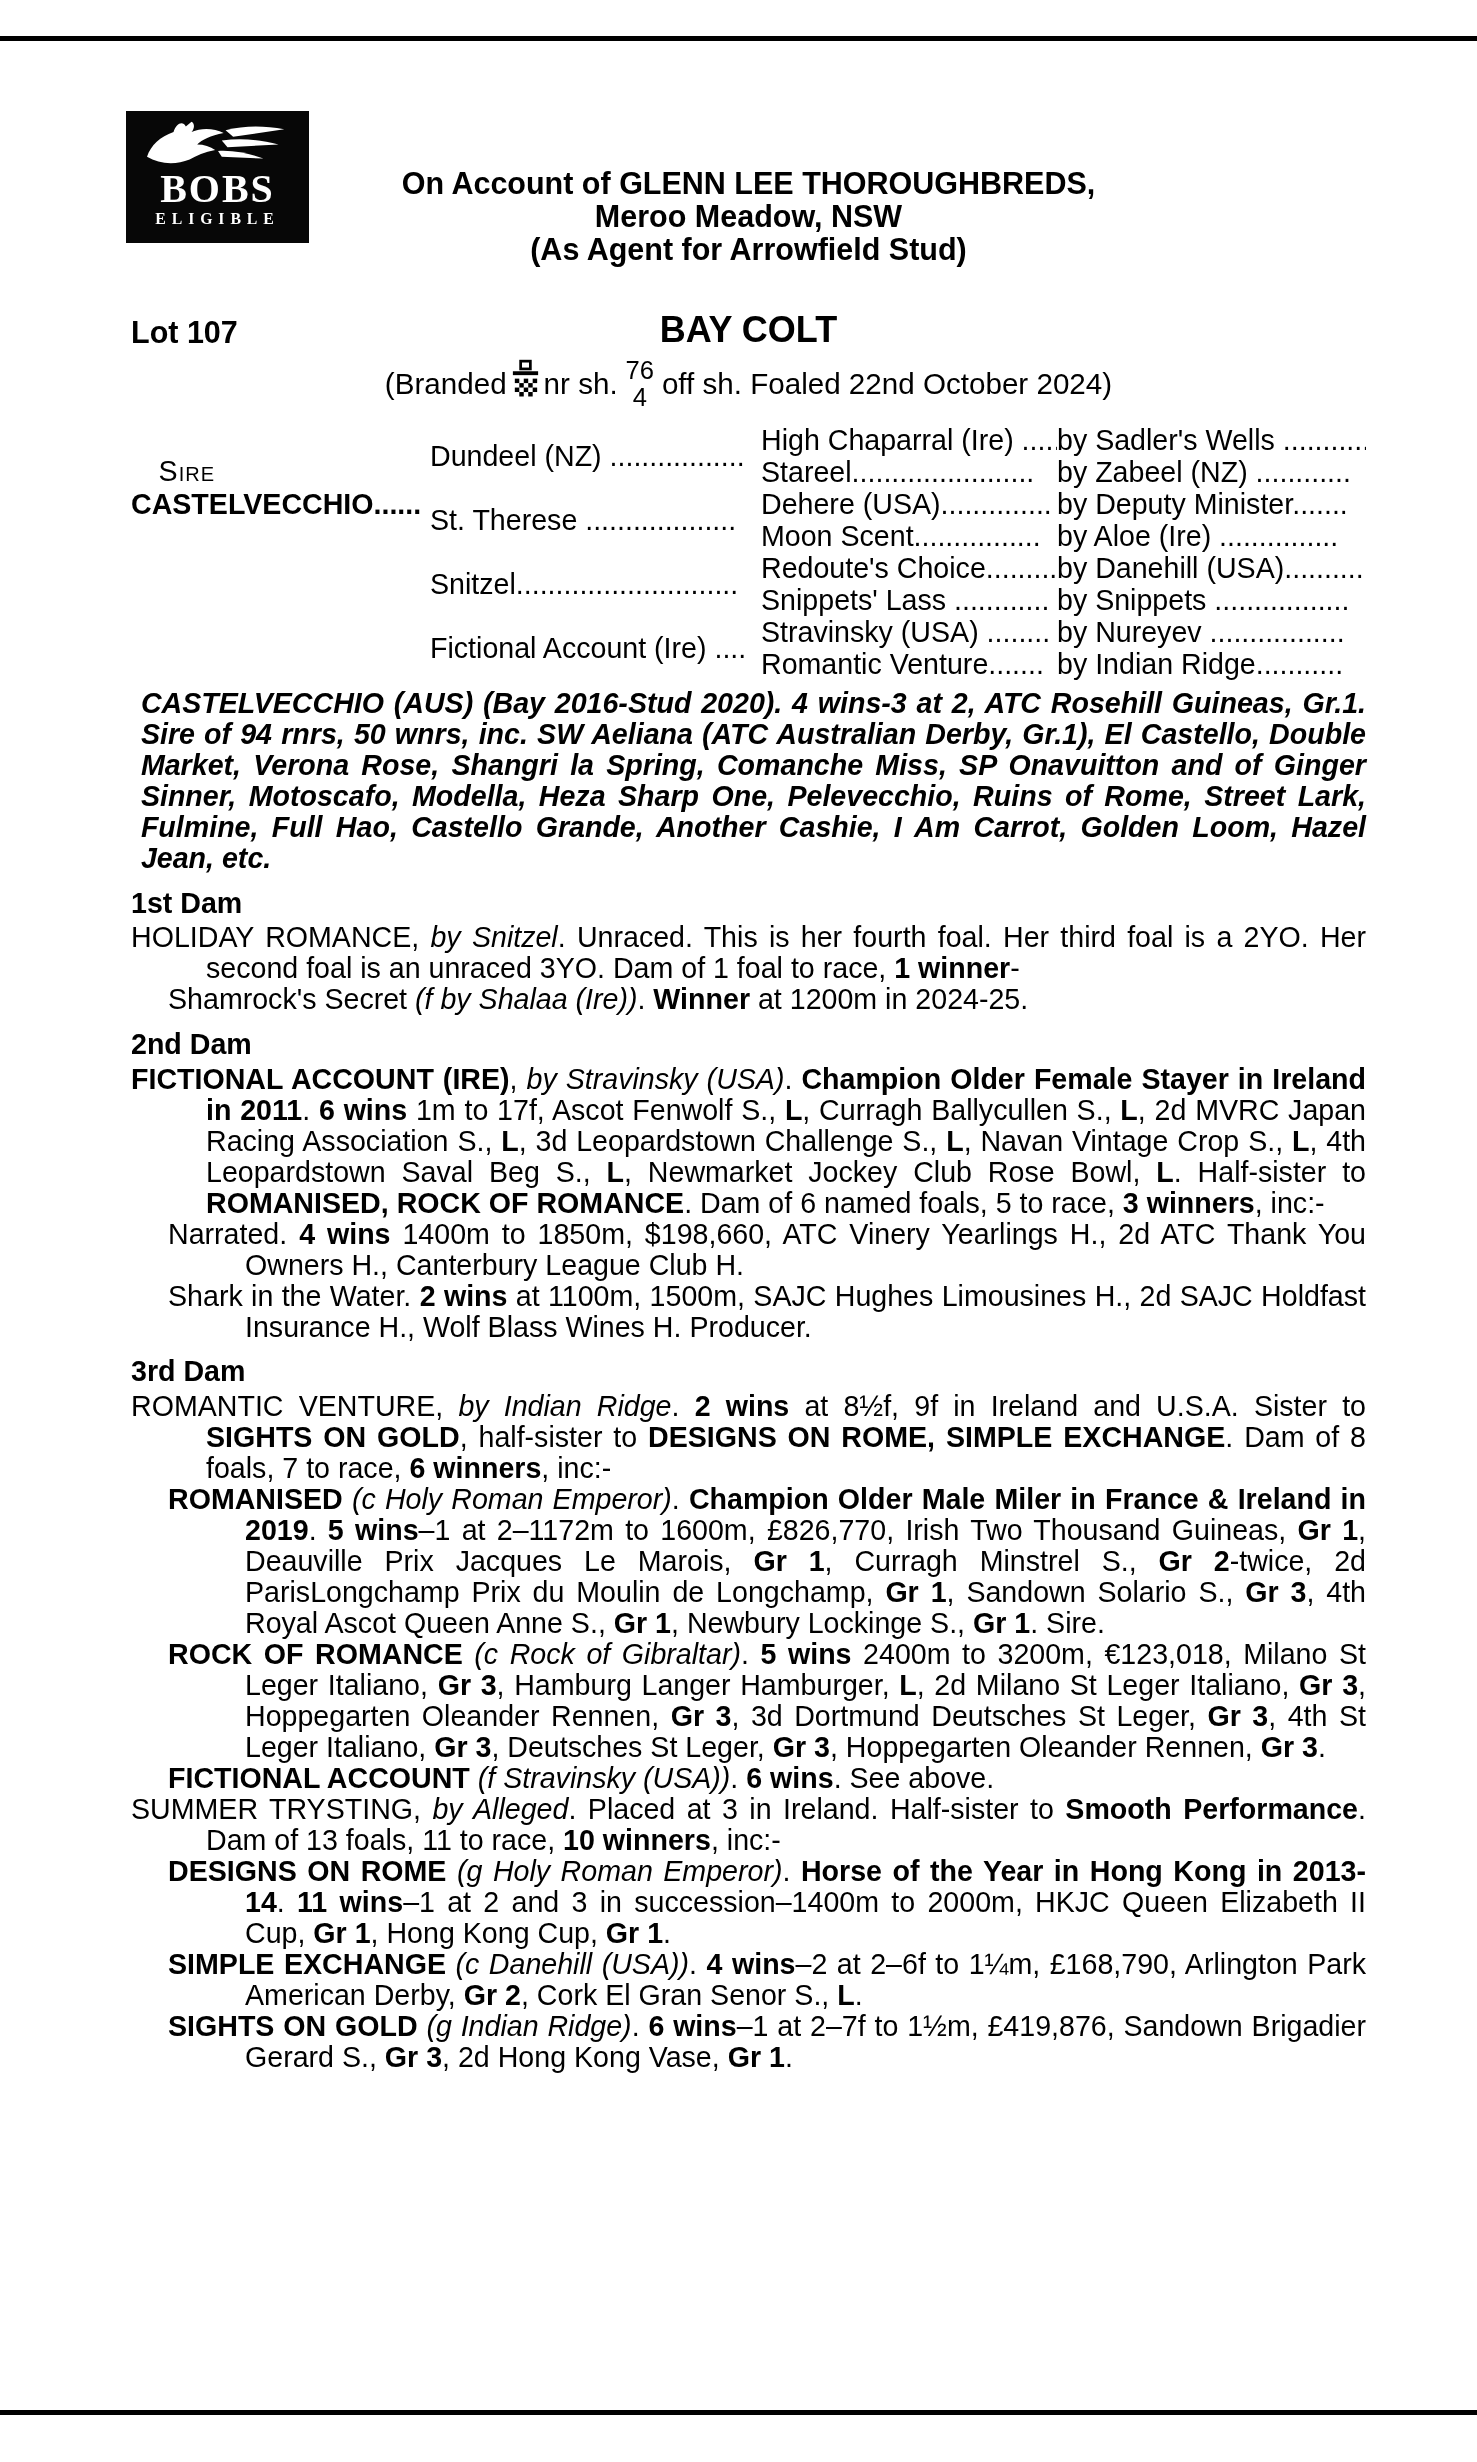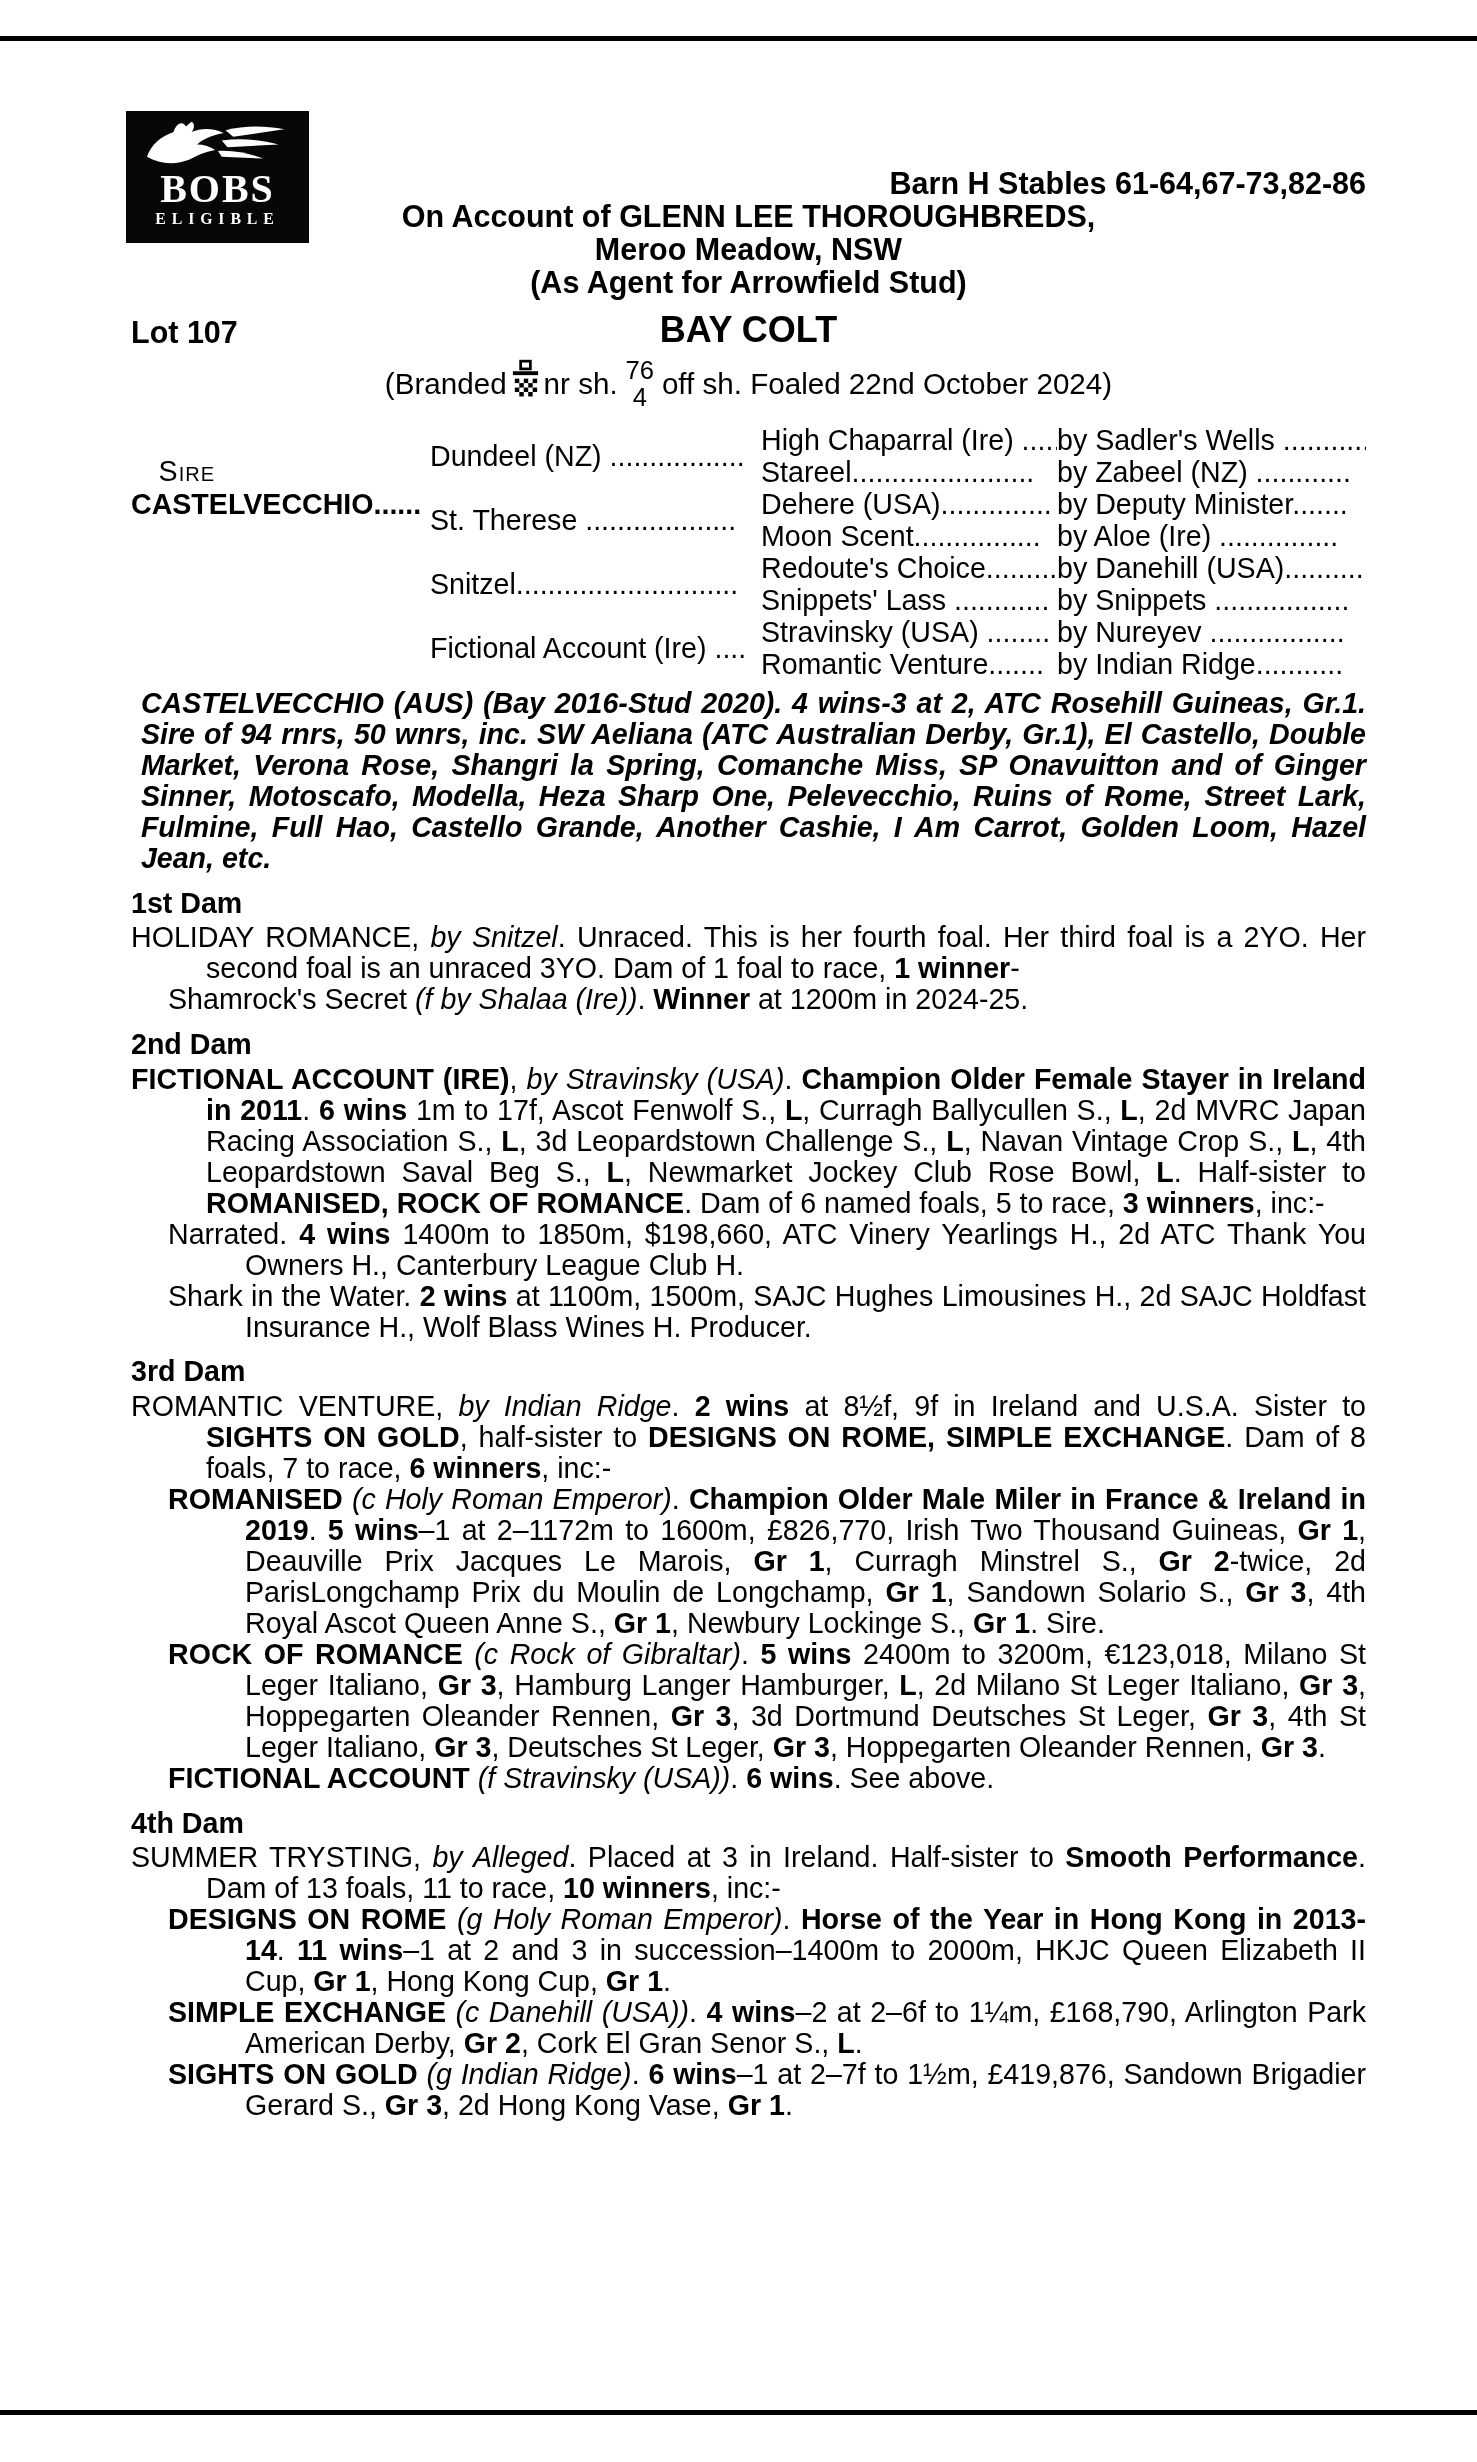--- a/index.html
+++ b/index.html
@@ -67,21 +67,20 @@
         <path d="M88 15 C108 10 128 10 150 14 L96 22 Z"></path>
         <path d="M84 26 C104 23 124 25 144 30 L90 33 Z"></path>
         <path d="M80 37 C98 36 114 40 128 45 L84 43 Z"></path>
       </g>
     </svg>
     <div class="logo-bobs">BOBS</div>
     <div class="logo-elig">ELIGIBLE</div>
   </div>
 
   <div class="header">
-    <div class="h-right">Barn H Stables 61-64,67-73,82-86</div>
     <div class="h-center">On Account of GLENN LEE THOROUGHBREDS,</div>
     <div class="h-center">Meroo Meadow, NSW</div>
     <div class="h-center">(As Agent for Arrowfield Stud)</div>
   </div>
 
   <div class="lot-row">
     <span class="lot">Lot 107</span>
     <span class="title">BAY COLT</span>
   </div>
 
@@ -150,21 +149,20 @@
     <p class="para-dam"><span class="b">FICTIONAL ACCOUNT (IRE)</span><span>, </span><span class="i">by Stravinsky (USA)</span><span>. </span><span class="b">Champion Older Female Stayer in Ireland in 2011</span><span>. </span><span class="b">6 wins</span><span> 1m to 17f, Ascot Fenwolf S., </span><span class="b">L</span><span>, Curragh Ballycullen S., </span><span class="b">L</span><span>, 2d MVRC Japan Racing Association S., </span><span class="b">L</span><span>, 3d Leopardstown Challenge S., </span><span class="b">L</span><span>, Navan Vintage Crop S., </span><span class="b">L</span><span>, 4th Leopardstown Saval Beg S., </span><span class="b">L</span><span>, Newmarket Jockey Club Rose Bowl, </span><span class="b">L</span><span>. Half-sister to </span><span class="b">ROMANISED, ROCK OF ROMANCE</span><span>. Dam of 6 named foals, 5 to race, </span><span class="b">3 winners</span><span>, inc:-</span></p>
     <p class="para-produce"><span>Narrated. </span><span class="b">4 wins</span><span> 1400m to 1850m, $198,660, ATC Vinery Yearlings H., 2d ATC Thank You Owners H., Canterbury League Club H.</span></p>
     <p class="para-produce"><span>Shark in the Water. </span><span class="b">2 wins</span><span> at 1100m, 1500m, SAJC Hughes Limousines H., 2d SAJC Holdfast Insurance H., Wolf Blass Wines H. Producer.</span></p>
 
     <div class="dam-head">3rd Dam</div>
     <p class="para-dam"><span>ROMANTIC VENTURE, </span><span class="i">by Indian Ridge</span><span>. </span><span class="b">2 wins</span><span> at 8½f, 9f in Ireland and U.S.A. Sister to </span><span class="b">SIGHTS ON GOLD</span><span>, half-sister to </span><span class="b">DESIGNS ON ROME, SIMPLE EXCHANGE</span><span>. Dam of 8 foals, 7 to race, </span><span class="b">6 winners</span><span>, inc:-</span></p>
     <p class="para-produce"><span class="b">ROMANISED </span><span class="i">(c Holy Roman Emperor)</span><span>. </span><span class="b">Champion Older Male Miler in France &amp; Ireland in 2019</span><span>. </span><span class="b">5 wins</span><span>–1 at 2–1172m to 1600m, £826,770, Irish Two Thousand Guineas, </span><span class="b">Gr 1</span><span>, Deauville Prix Jacques Le Marois, </span><span class="b">Gr 1</span><span>, Curragh Minstrel S., </span><span class="b">Gr 2</span><span>-twice, 2d ParisLongchamp Prix du Moulin de Longchamp, </span><span class="b">Gr 1</span><span>, Sandown Solario S., </span><span class="b">Gr 3</span><span>, 4th Royal Ascot Queen Anne S., </span><span class="b">Gr 1</span><span>, Newbury Lockinge S., </span><span class="b">Gr 1</span><span>. Sire.</span></p>
     <p class="para-produce"><span class="b">ROCK OF ROMANCE </span><span class="i">(c Rock of Gibraltar)</span><span>. </span><span class="b">5 wins</span><span> 2400m to 3200m, €123,018, Milano St Leger Italiano, </span><span class="b">Gr 3</span><span>, Hamburg Langer Hamburger, </span><span class="b">L</span><span>, 2d Milano St Leger Italiano, </span><span class="b">Gr 3</span><span>, Hoppegarten Oleander Rennen, </span><span class="b">Gr 3</span><span>, 3d Dortmund Deutsches St Leger, </span><span class="b">Gr 3</span><span>, 4th St Leger Italiano, </span><span class="b">Gr 3</span><span>, Deutsches St Leger, </span><span class="b">Gr 3</span><span>, Hoppegarten Oleander Rennen, </span><span class="b">Gr 3</span><span>.</span></p>
     <p class="para-produce"><span class="b">FICTIONAL ACCOUNT </span><span class="i">(f Stravinsky (USA))</span><span>. </span><span class="b">6 wins</span><span>. See above.</span></p>
 
-    <div class="dam-head">4th Dam</div>
     <p class="para-dam"><span>SUMMER TRYSTING, </span><span class="i">by Alleged</span><span>. Placed at 3 in Ireland. Half-sister to </span><span class="b">Smooth Performance</span><span>. Dam of 13 foals, 11 to race, </span><span class="b">10 winners</span><span>, inc:-</span></p>
     <p class="para-produce"><span class="b">DESIGNS ON ROME </span><span class="i">(g Holy Roman Emperor)</span><span>. </span><span class="b">Horse of the Year in Hong Kong in 2013-14</span><span>. </span><span class="b">11 wins</span><span>–1 at 2 and 3 in succession–1400m to 2000m, HKJC Queen Elizabeth II Cup, </span><span class="b">Gr 1</span><span>, Hong Kong Cup, </span><span class="b">Gr 1</span><span>.</span></p>
     <p class="para-produce"><span class="b">SIMPLE EXCHANGE </span><span class="i">(c Danehill (USA))</span><span>. </span><span class="b">4 wins</span><span>–2 at 2–6f to 1¼m, £168,790, Arlington Park American Derby, </span><span class="b">Gr 2</span><span>, Cork El Gran Senor S., </span><span class="b">L</span><span>.</span></p>
     <p class="para-produce"><span class="b">SIGHTS ON GOLD </span><span class="i">(g Indian Ridge)</span><span>. </span><span class="b">6 wins</span><span>–1 at 2–7f to 1½m, £419,876, Sandown Brigadier Gerard S., </span><span class="b">Gr 3</span><span>, 2d Hong Kong Vase, </span><span class="b">Gr 1</span><span>.</span></p>
   </div>
 
   <div class="rule rule-bottom"></div>
 </div>
 
 

